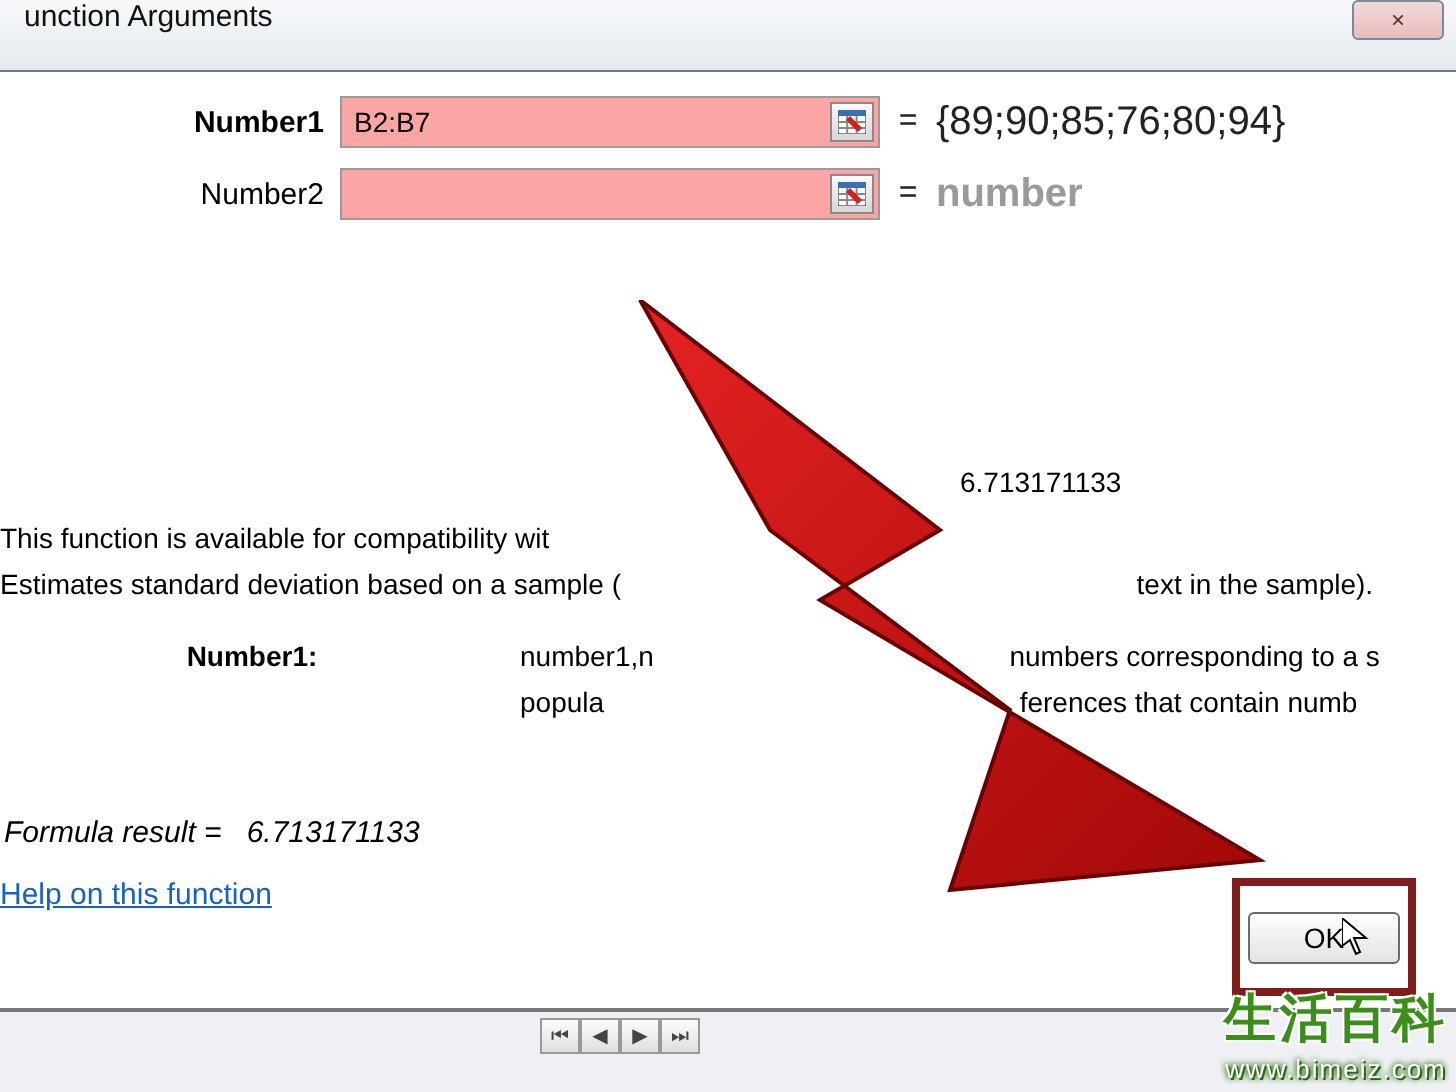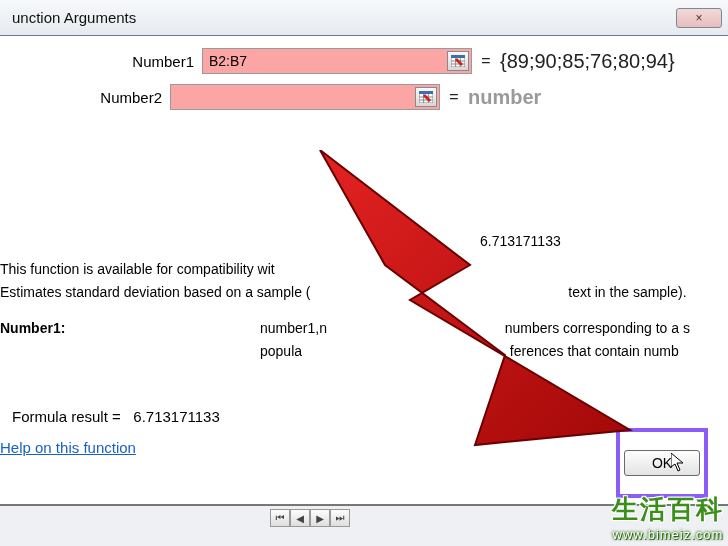--- a/index.html
+++ b/index.html
@@ -12,21 +12,20 @@
     width: 728px;
     height: 546px;
     overflow: hidden;
     position: relative;
   }
   .titlebar {
     height: 36px;
     background: linear-gradient(#f7f9fb, #e6eaef);
     border-bottom: 1px solid #6a7a8a;
     display: flex;
-    align-items: center;
     justify-content: space-between;
     padding: 0 6px 0 12px;
     font-size: 15px;
     color: #111;
   }
   .titlebar .title { font-weight: 400; }
   .close-btn {
     width: 46px; height: 20px;
     border: 1px solid #7b8896;
     border-radius: 3px;
@@ -48,21 +47,21 @@
     align-items: center;
     margin-bottom: 10px;
   }
   .args-row .label {
     width: 170px;
     text-align: right;
     padding-right: 8px;
     font-size: 15px;
     color: #000;
   }
-  .args-row .label.bold { font-weight: 400; margin-left: 32px; }
+  .args-row .label.bold { font-weight: 700; }
   .ref-field {
     display:flex; align-items:center;
     width: 270px;
     height: 26px;
     border: 1px solid #9a9a9a;
     background: #fca5a5;
     padding: 0 2px 0 6px;
     font-size: 14px;
   }
   .ref-field .val { flex:1; color:#000; }
@@ -81,43 +80,44 @@
     padding: 0 4px 0 0;
     line-height: 1.6;
     font-size: 14px;
     color:#000;
   }
   .desc .calc { padding-left: 480px; margin-bottom:6px;}
   .arg-desc {
     display:flex; margin-top:14px; font-size:14px;
   }
   .arg-desc .lbl {
-    width: 260px; text-align:left; padding-right:8px; font-weight:700;
+    width: 260px; text-align:center; padding-right:8px; font-weight:700;
   }
   .arg-desc .txt { flex:1; }
   .result-row {
     margin-top: 46px;
     font-size: 15px;
     color:#000;
-    padding-left:12px;
+    padding-left:2px;
+    font-style:italic;
   }
   .help-link {
     color: #1760c4;
     text-decoration: underline;
     font-size: 15px;
     display:inline-block;
     margin-top: 14px;
   }
   .ok-button-wrap {
     position:absolute;
     right: 20px;
     bottom: 48px;
     width: 92px;
-    height: 70px;
-    border: 4px solid #8b5cf6;
+    height: 59px;
+    border: 4px solid #7f1d1d;
     display:flex; align-items:center; justify-content:center;
   }
   .ok-button {
     width: 76px; height: 26px;
     border: 1px solid #6a6a6a;
     border-radius: 3px;
     background: linear-gradient(#fefefe,#e3e3e3);
     font-size: 14px;
     color:#000;
     display:flex; align-items:center; justify-content:center;

